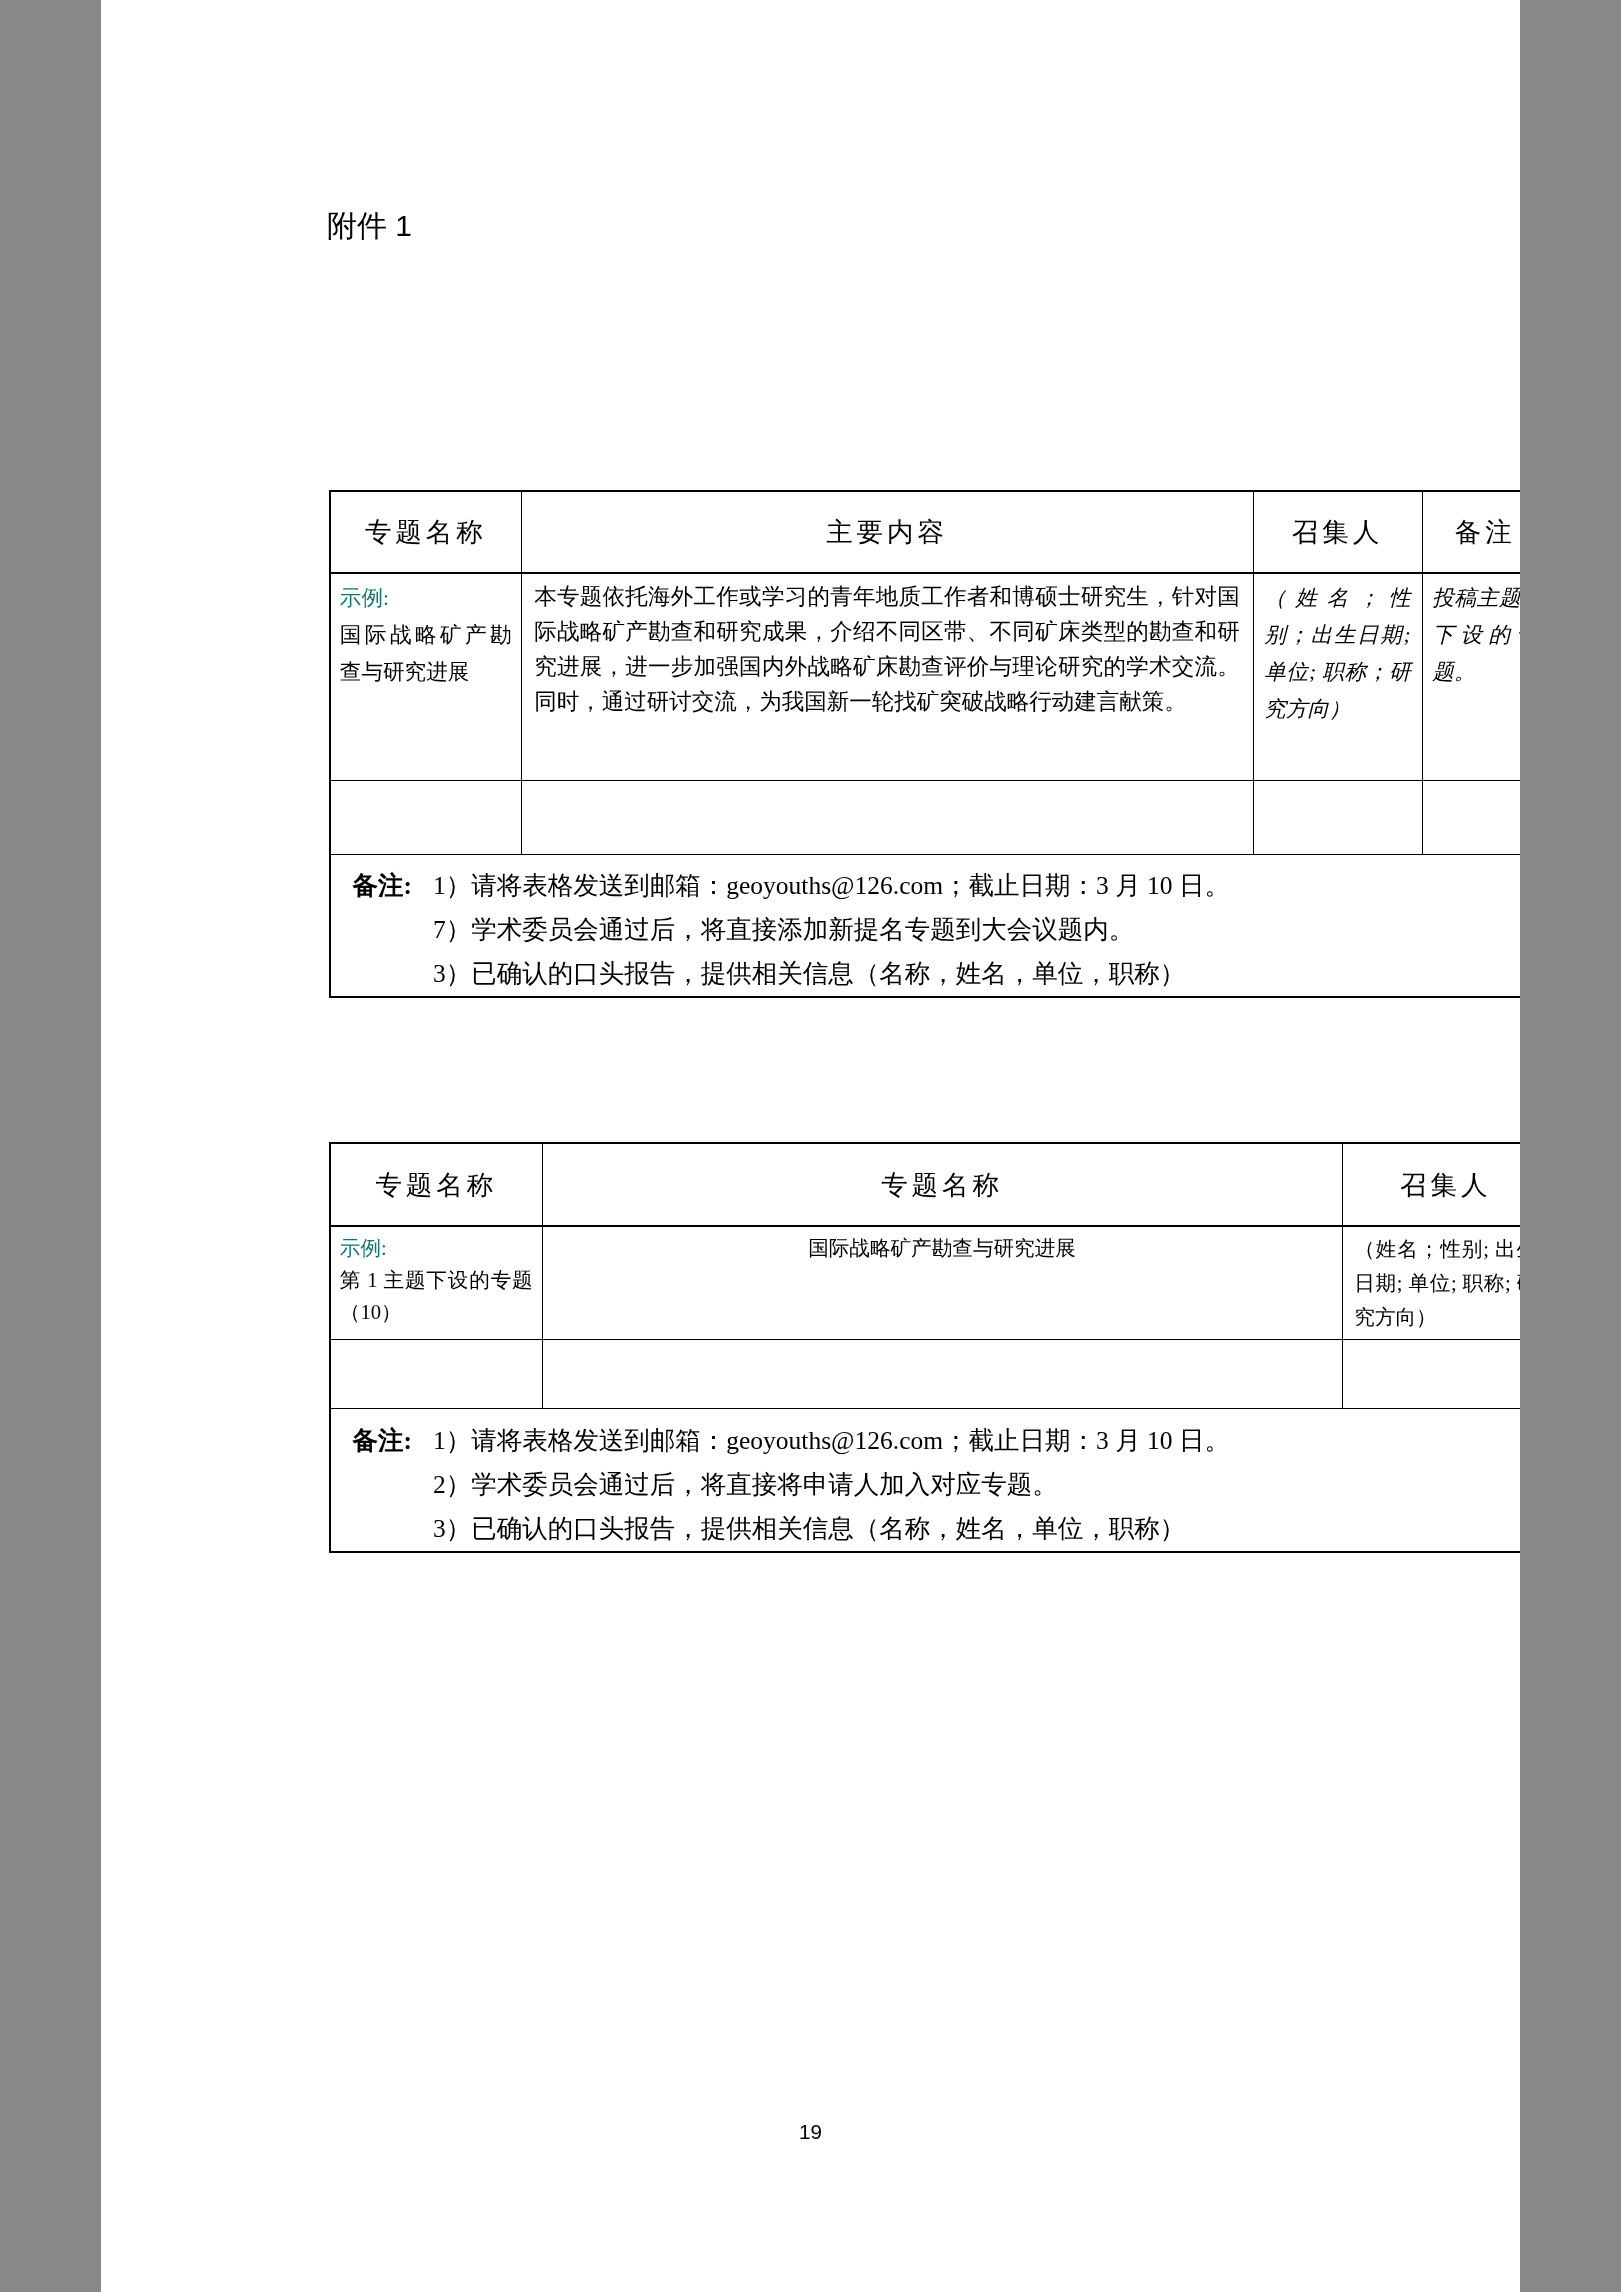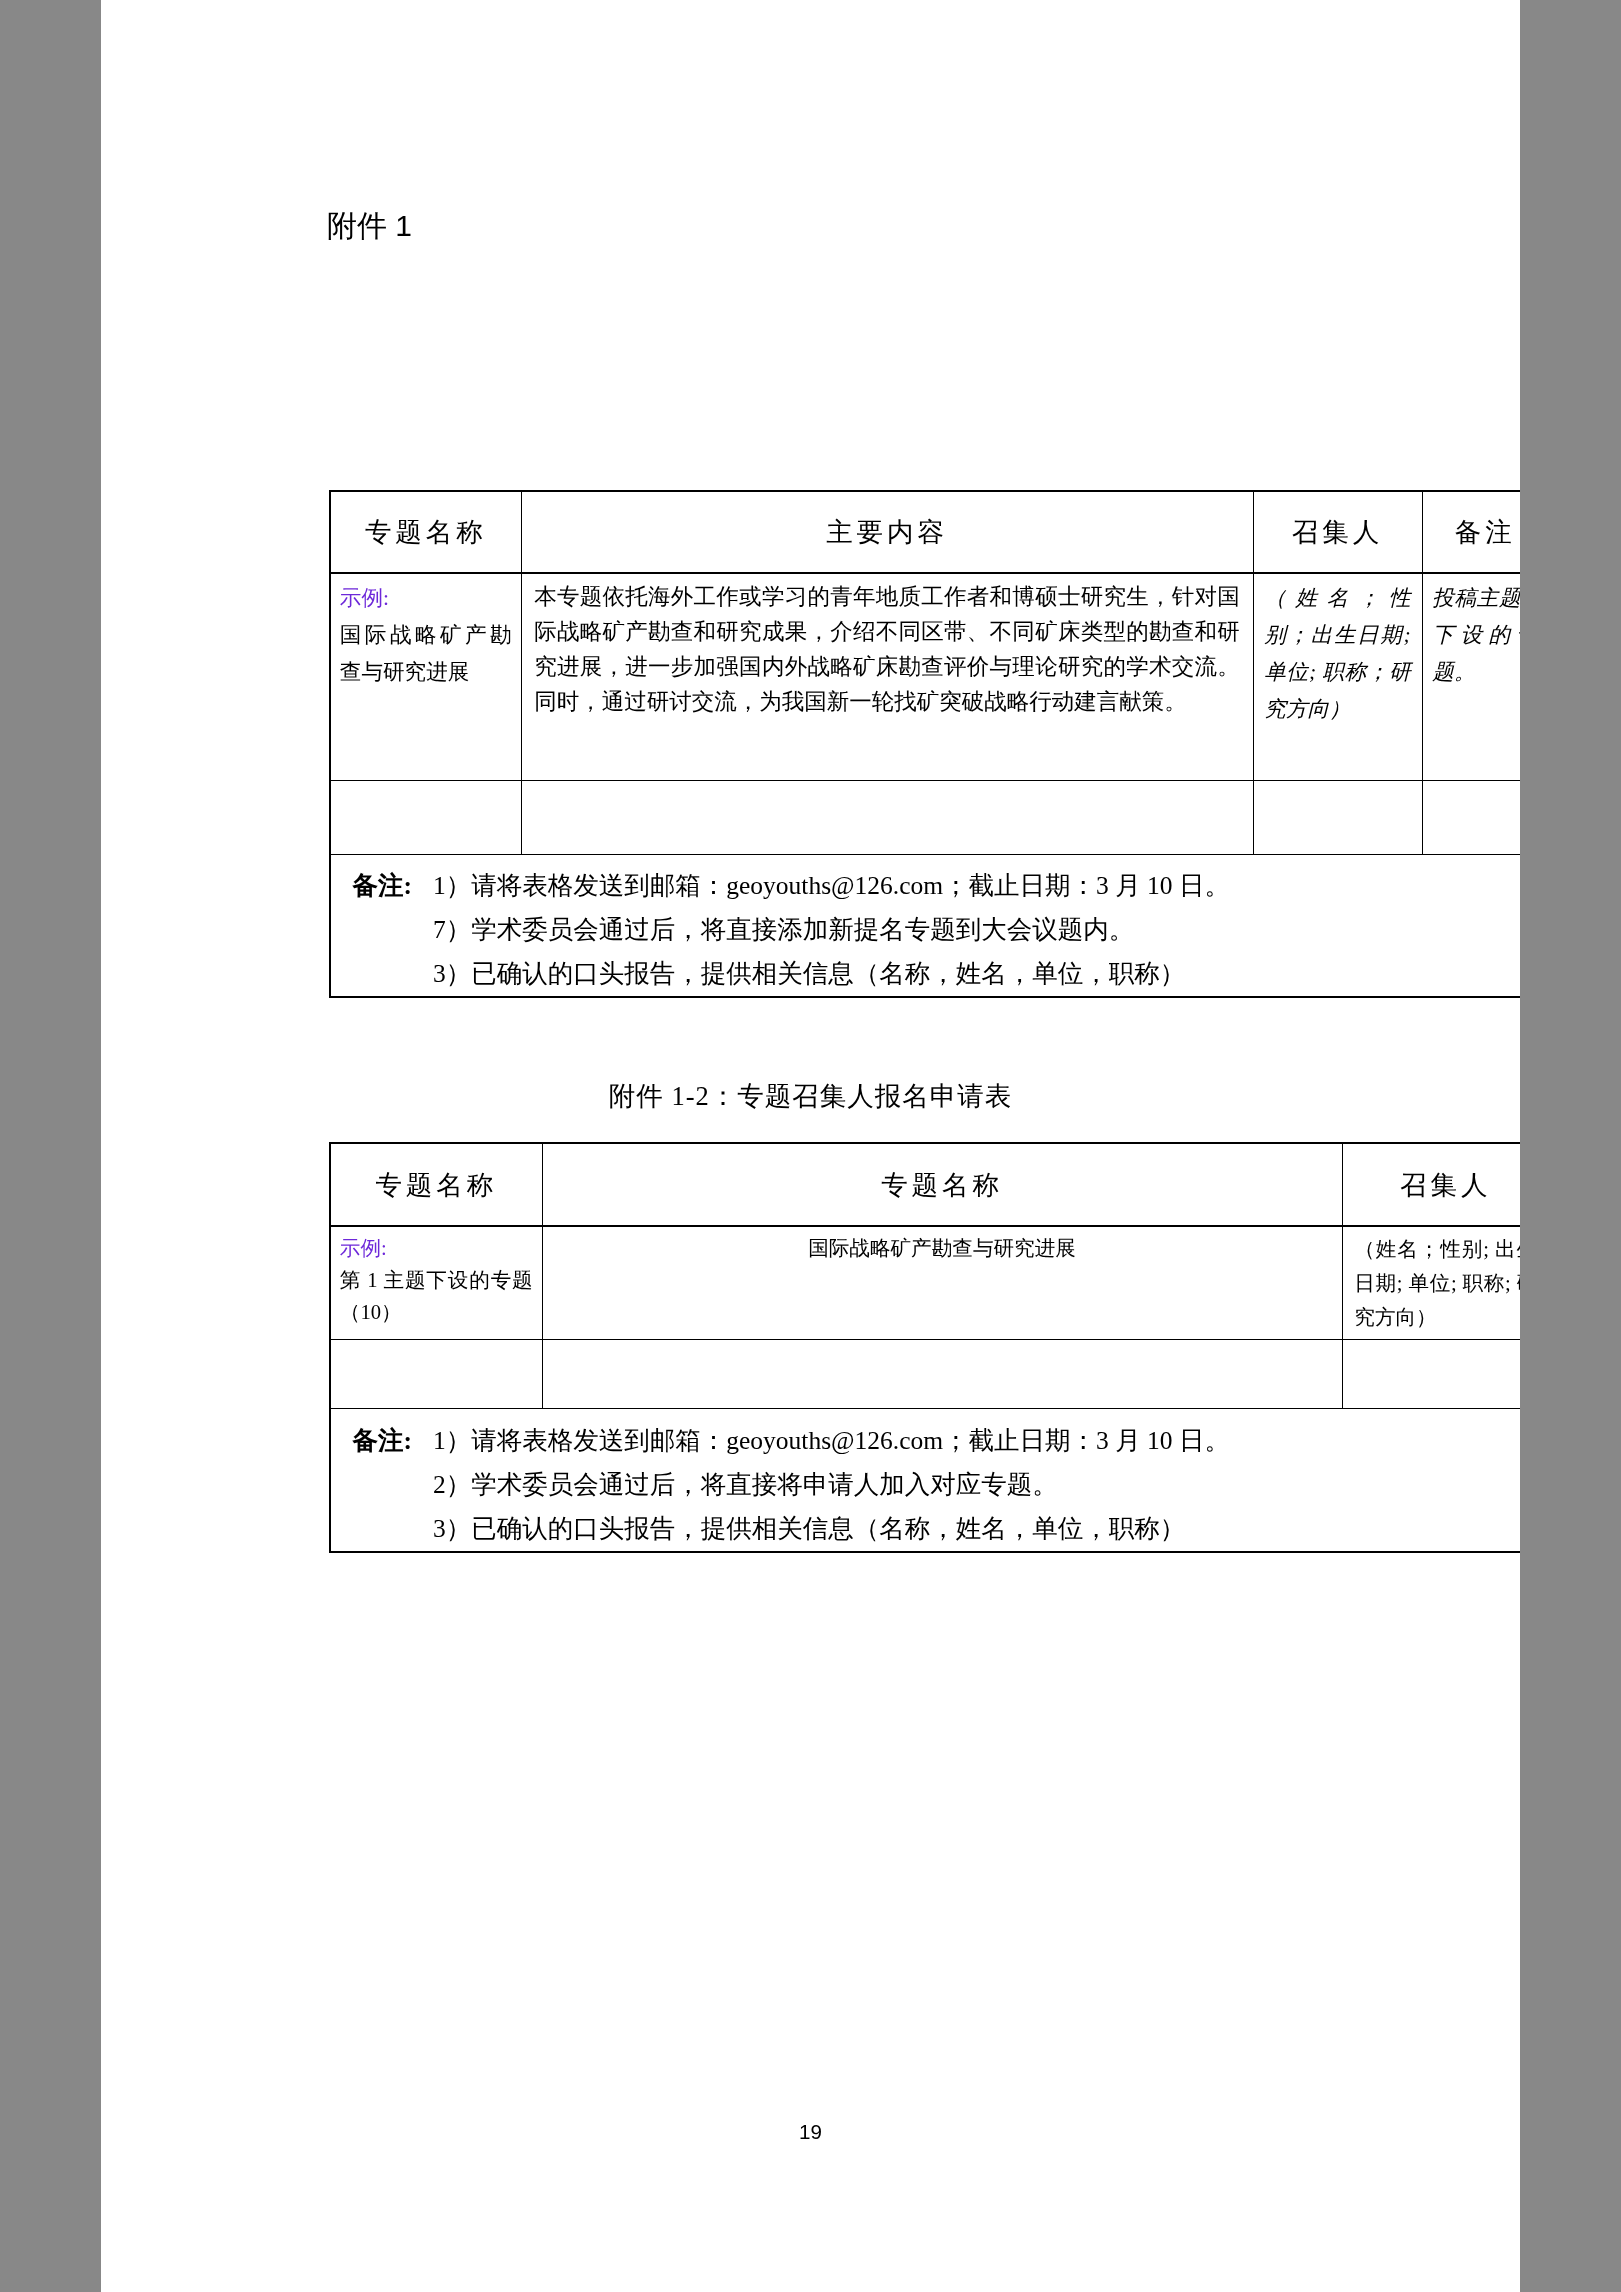--- a/index.html
+++ b/index.html
@@ -93,21 +93,21 @@
   }
   .cell-remark {
     padding: 5.9px 9.8px;
     font-size: 21.6px;
     line-height: 37px;
     text-align: justify;
     text-justify: inter-character;
     font-style: italic;
   }
   .example-label {
-    color: #6d28d9;
+    color: #0f766e;
     display: block;
   }
   
   .notes-cell { padding: 0; margin-left: 12px; }
   .t1-notes-row { height: 138px; }
   .t2-notes-row { height: 137px; }
   .notes {
     position: relative;
     padding: 9.8px 23.5px 0 102px;
     font-size: 25.5px;
@@ -198,21 +198,20 @@
           <span class="notes-label">备注:</span>
           <div class="note-line">1）请将表格发送到邮箱：geoyouths@126.com；截止日期：3 月 10 日。</div>
           <div class="note-line">7）学术委员会通过后，将直接添加新提名专题到大会议题内。</div>
           <div class="note-line">3）已确认的口头报告，提供相关信息（名称，姓名，单位，职称）</div>
         </div>
       </td>
     </tr>
   </tbody>
     </table>
 
-  <div class="table-caption caption-2">附件 1-2：专题召集人报名申请表</div>
 
   <table class="doc-table table-2">
     <colgroup>
       <col style="width:212px">
         <col style="width:800px">
         <col style="width:208px">
     </colgroup>
     <tbody>
         <tr class="t2-head-row">
       <th>专题名称</th>

